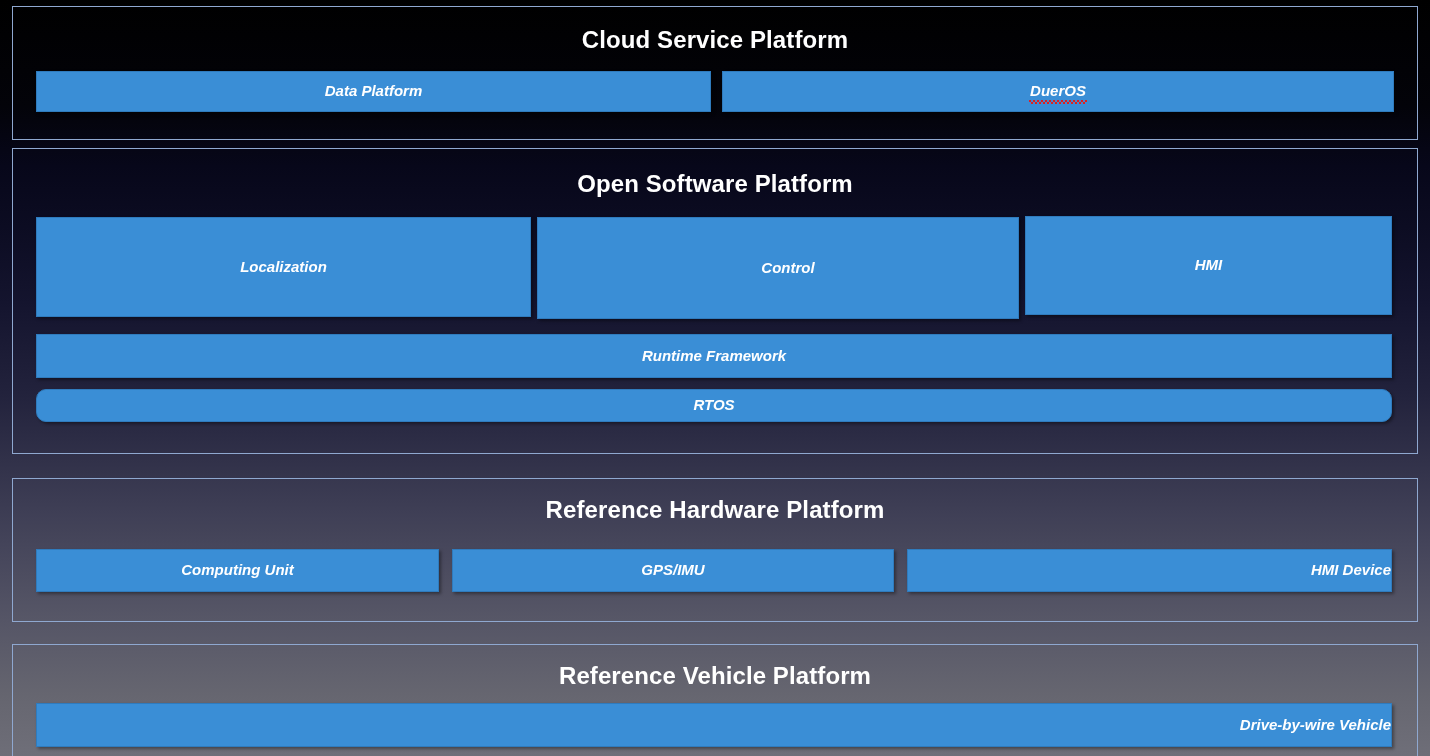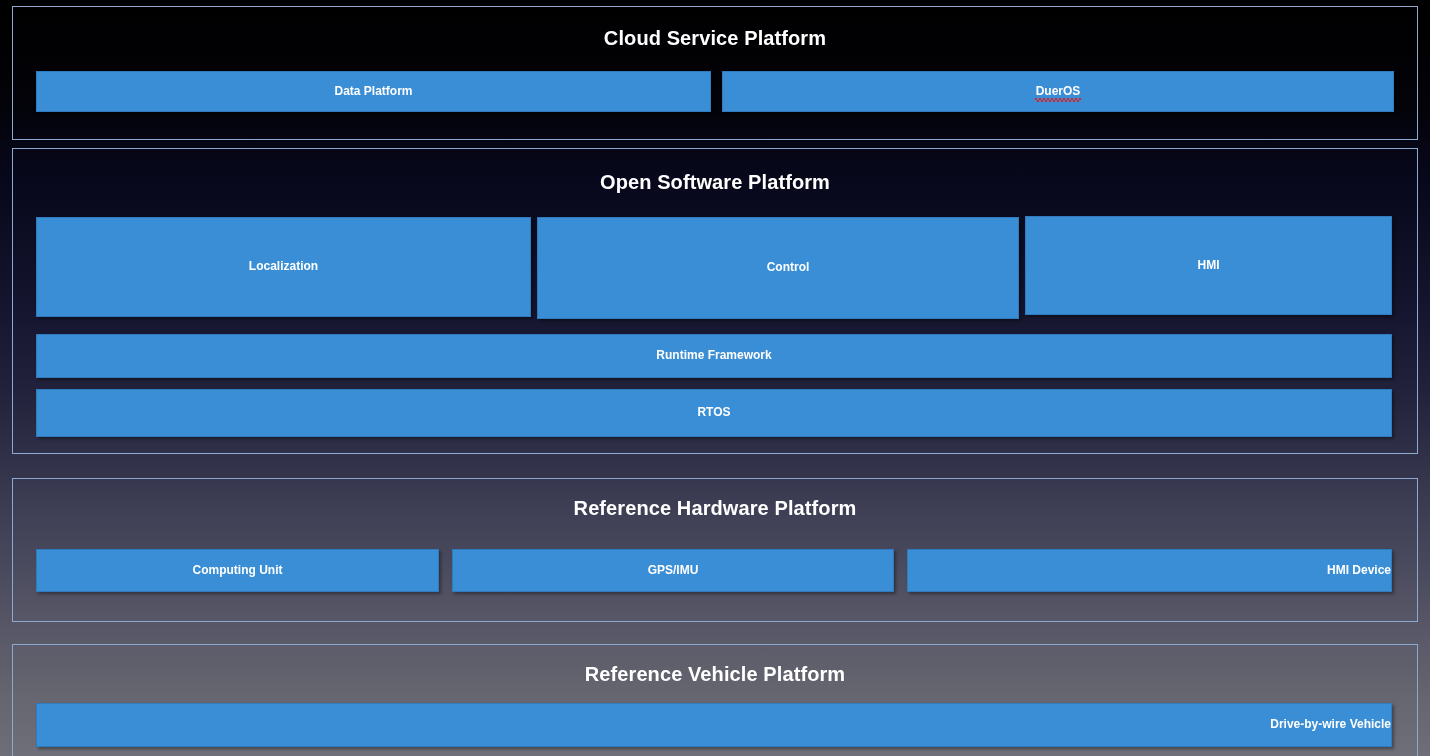--- a/index.html
+++ b/index.html
@@ -43,45 +43,46 @@
     box-sizing: border-box;
     border: 1px solid #8fa8d0;
     left: 12px;
     width: 1406px;
   }
   .panel-title {
     width: 100%;
     text-align: center;
     color: #ffffff;
     font-weight: bold;
-    font-size: 20px;
+    font-size: 24px;
     letter-spacing: 0.1px;
     line-height: 1;
     position: absolute;
     left: 0;
   }
 
   
   .tile {
     position: absolute;
     box-sizing: border-box;
     background: #3a8ed6;
     border: 1px solid #2f7bbd;
     box-shadow: 2px 2px 3px rgba(0,0,0,0.38);
     display: flex;
     align-items: center;
     justify-content: center;
   }
   .tile-label {
     color: #ffffff;
     font-weight: bold;
-    font-size: 12px;
+    font-size: 15px;
     text-align: center;
     line-height: 1.1;
     white-space: nowrap;
+    font-style: italic;
   }
 
   
   .misspelled {
     position: relative;
     display: inline-block;
   }
   .misspelled::after {
     content: "";
     position: absolute;
@@ -142,21 +143,21 @@
     </div>
 
     <div class="tile" style="left:1012px; top:67px; width:367px; height:99px;">
       <span class="tile-label">HMI</span>
     </div>
 
     <div class="tile" style="left:23px; top:185px; width:1356px; height:44px;">
       <span class="tile-label">Runtime Framework</span>
     </div>
 
-    <div class="tile" style="left:23px; top:240px; width:1356px; height:48px;">
+    <div class="tile" style="left:23px; top:240px; width:1356px; height:33px;border-radius:10px;">
       <span class="tile-label">RTOS</span>
     </div>
   </section>
 
   <section class="panel" id="panel-hw">
     <div class="panel-title">Reference Hardware Platform</div>
 
     <div class="tile" style="left:23px; top:70px; width:403px; height:43px;">
       <span class="tile-label">Computing Unit</span>
     </div>

